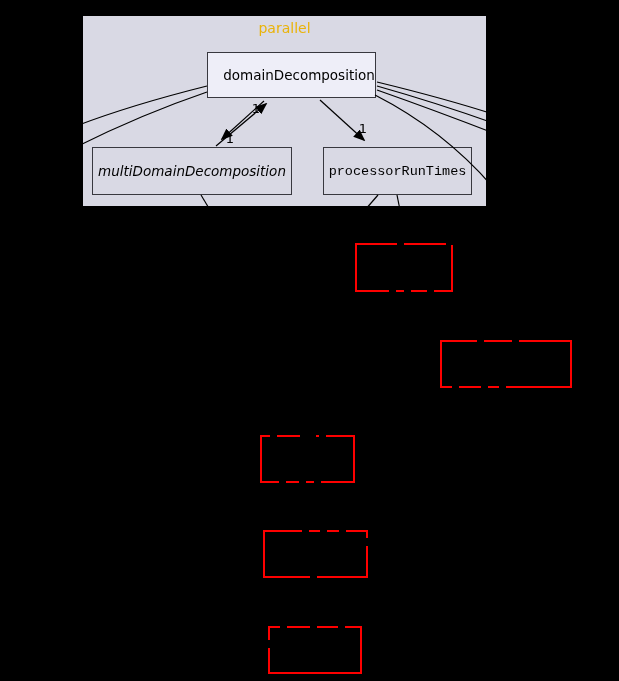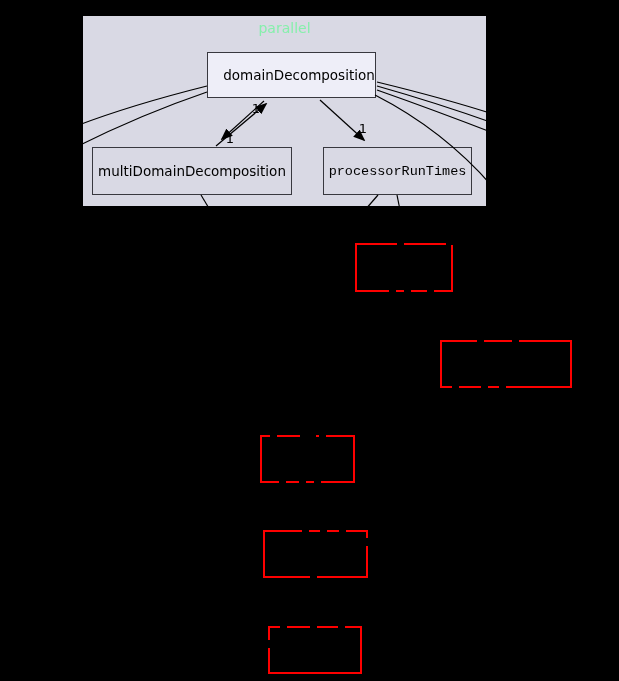--- a/index.html
+++ b/index.html
@@ -15,34 +15,34 @@
   .cluster {
     position: absolute; left: 82px; top: 15px;
     width: 405px; height: 192px;
     background: #d9d9e4;
     border: 1px solid #000000;
     box-sizing: border-box;
   }
   .cluster-label {
     position: absolute; left: 82px; top: 20px; width: 405px;
     text-align: center;
-    font-size: 14px; color: #86efac;
+    font-size: 14px; color: #eab308;
   }
 
   
   .node {
     position: absolute;
     box-sizing: border-box;
     display: flex; align-items: center; justify-content: center;
     font-size: 13.5px; color: #000000;
     border: 1.5px solid #38383f;
     white-space: nowrap;
   }
   .node-current { left: 207px; top: 52px;  width: 169px; height: 46px; background: #eeeef8; padding-left: 15px; }
-  .node-multi   { left: 92px;  top: 147px; width: 200px; height: 48px; background: #d9d9e4; }
+  .node-multi   { left: 92px;  top: 147px; width: 200px; height: 48px; background: #d9d9e4; font-style: italic; }
   .node-proc    { left: 323px; top: 147px; width: 149px; height: 48px; background: #d9d9e4; font-family: Liberation Mono, monospace; }
 
   
   .node-ext {
     position: absolute;
     box-sizing: border-box;
     background: transparent;
     border: 2px solid #fe0000;
   }
   .ext-a { left: 355px; top: 243px; width: 98px;  height: 49px; }

